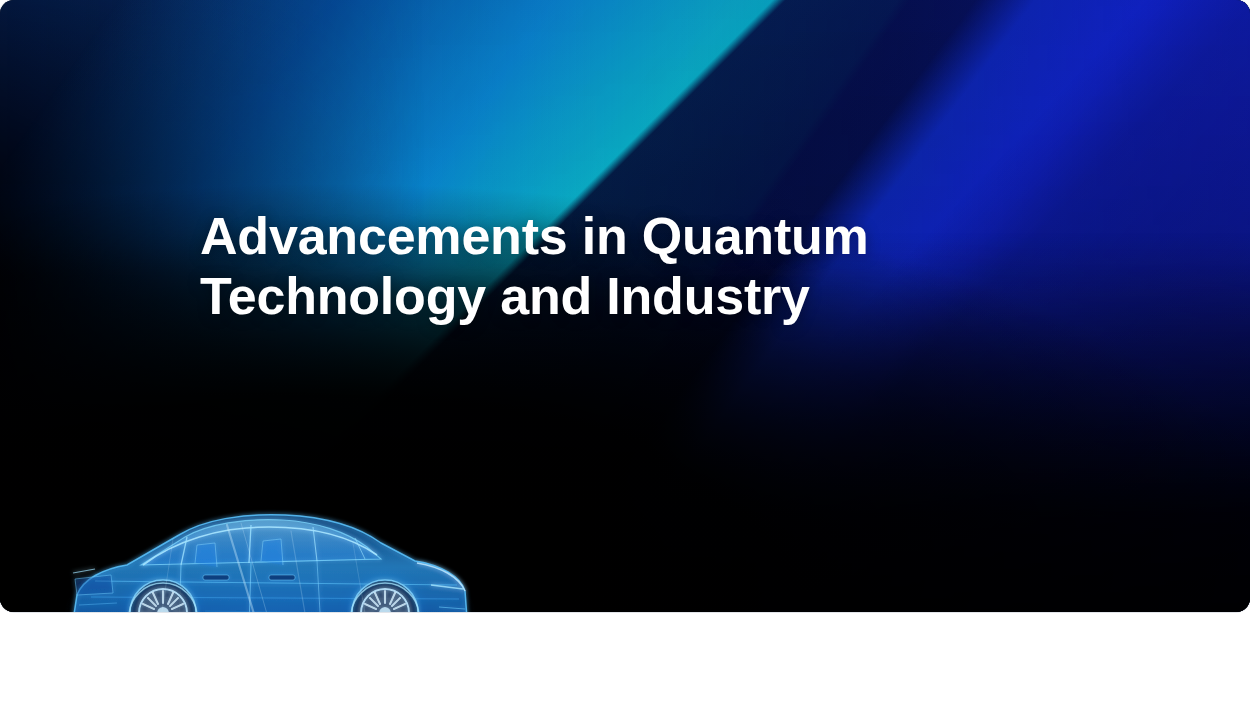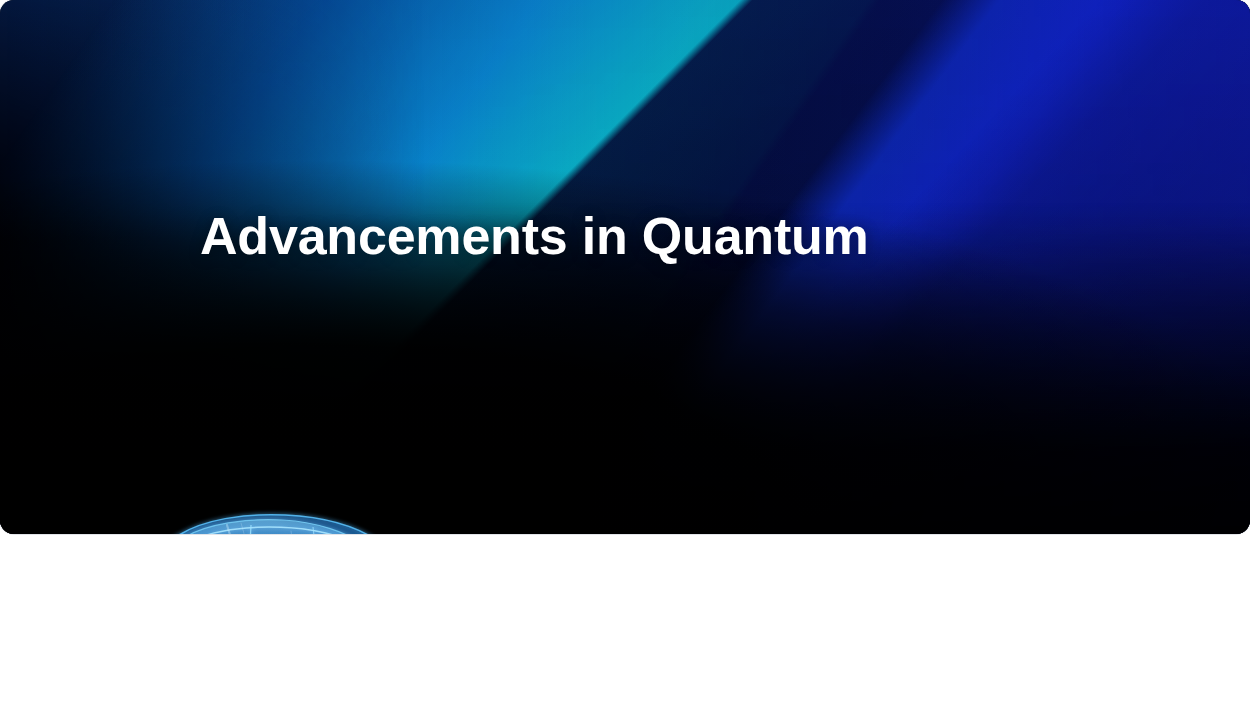--- a/index.html
+++ b/index.html
@@ -21,21 +21,21 @@
     height: 702px;
     overflow: hidden;
     background: #ffffff;
   }
 
   #slide-surface {
     position: absolute;
     left: 0;
     top: 0;
     width: 1250px;
-    height: 534px;
+    height: 612px;
     border-radius: 14px;
     overflow: hidden;
     background: #000208;
     box-shadow: 0 0 0 1px rgba(200,205,215,0.55);
   }
 
   
   .bg-layer {
     position: absolute;
     inset: 0;
@@ -170,21 +170,21 @@
     <div class="bg-layer" id="bg-base"></div>
     <div class="bg-layer" id="bg-band-cyan"></div>
     <div class="bg-layer" id="bg-wedge-dark"></div>
     <div class="bg-layer" id="bg-band-royal"></div>
     <div class="bg-layer" id="bg-band-rightdark"></div>
     <div class="bg-layer" id="bg-right-edge"></div>
     <div class="bg-layer" id="bg-vignette"></div>
     <div class="bg-layer" id="bg-black-pool"></div>
 
     <div id="title-block">
-      <h1 id="slide-title"><span>Advancements in Quantum</span><br><br></h1>
+      <h1 id="slide-title"><span>Advancements in Quantum</span><br><span>Technology and Industry</span><br></h1>
     </div>
 
     <div id="car-figure">
       <svg id="car-svg" viewBox="0 0 430 190" xmlns="http://www.w3.org/2000/svg">
         <defs>
           <linearGradient id="bodyFill" x1="0" y1="0" x2="0" y2="1">
             <stop offset="0%" stop-color="#1e7fe0" stop-opacity="0.32"></stop>
             <stop offset="45%" stop-color="#2fa6ff" stop-opacity="0.46"></stop>
             <stop offset="100%" stop-color="#0b5fc0" stop-opacity="0.55"></stop>
           </linearGradient>

